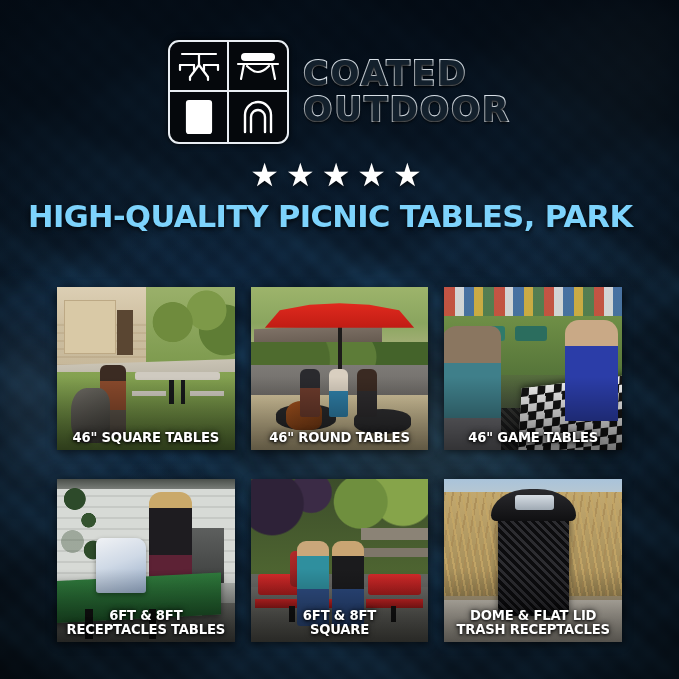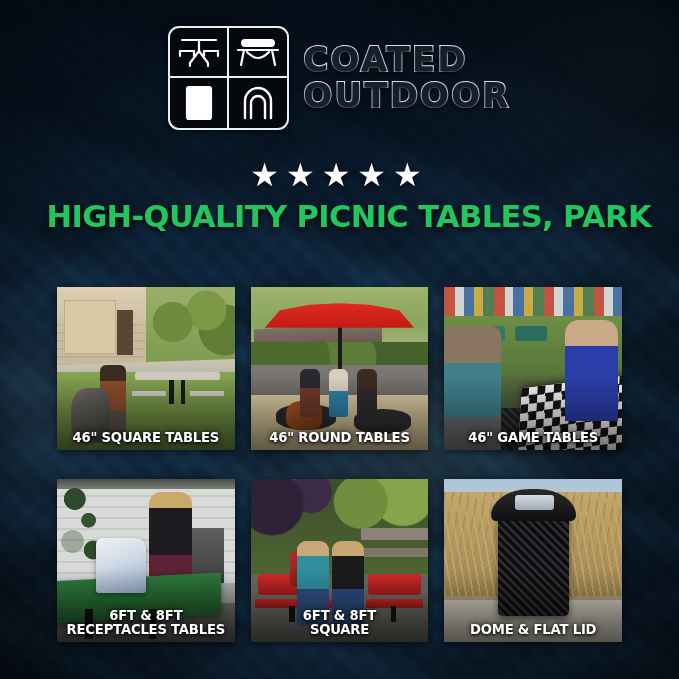--- a/index.html
+++ b/index.html
@@ -76,21 +76,21 @@
       rgba(2,8,16,0.66) 46%,
       rgba(2,8,16,0.30) 82%,
       rgba(2,8,16,0.00) 100%);
   }
 
   .content { position: absolute; inset: 0; }
 
   
   .logo-row {
     position: absolute;
-    left: 0; right: 0; top: 26px;
+    left: 0; right: 0; top: 40px;
     display: flex;
     justify-content: center;
     align-items: center;
     gap: 14px;
   }
   .logo-mark {
     width: 121px; height: 104px;
     border: 2px solid #e9eef3;
     border-radius: 11px;
     background: #05080c;
@@ -136,22 +136,22 @@
     font-size: 32px;
     letter-spacing: 7px;
     line-height: 1;
     text-shadow: 0 2px 4px rgba(0,0,0,0.75);
   }
   .stars span { display: inline-block; }
 
   
   .headline {
     position: absolute; left: 28px; right: 28px; top: 201px;
-    text-align: right;
-    color: #22c55e;
+    text-align: left;
+    color: #7dd3fc;
     font-family: "DejaVu Sans", sans-serif;
     font-weight: 700;
     font-size: 30.5px;
     line-height: 1.08;
     letter-spacing: -0.6px;
     text-shadow: 0 2px 5px rgba(0,0,0,0.82);
   }
   .headline .hl-line { display: block; white-space: nowrap; }
 
   
@@ -539,18 +539,19 @@
           <div class="skyline"></div>
             <div class="grass6"></div>
             <div class="walk"></div>
           <div class="can"></div>
             <div class="lid"></div>
             <div class="slot"></div>
           <div class="photo-soft"></div>
         </div>
         <div class="cap">
           <span class="cl">DOME &amp; FLAT LID</span>
+          <span class="cl">TRASH RECEPTACLES</span>
         </div>
       </div>
 
     </div>
   </div>
 </div>
 
 </body></html>

